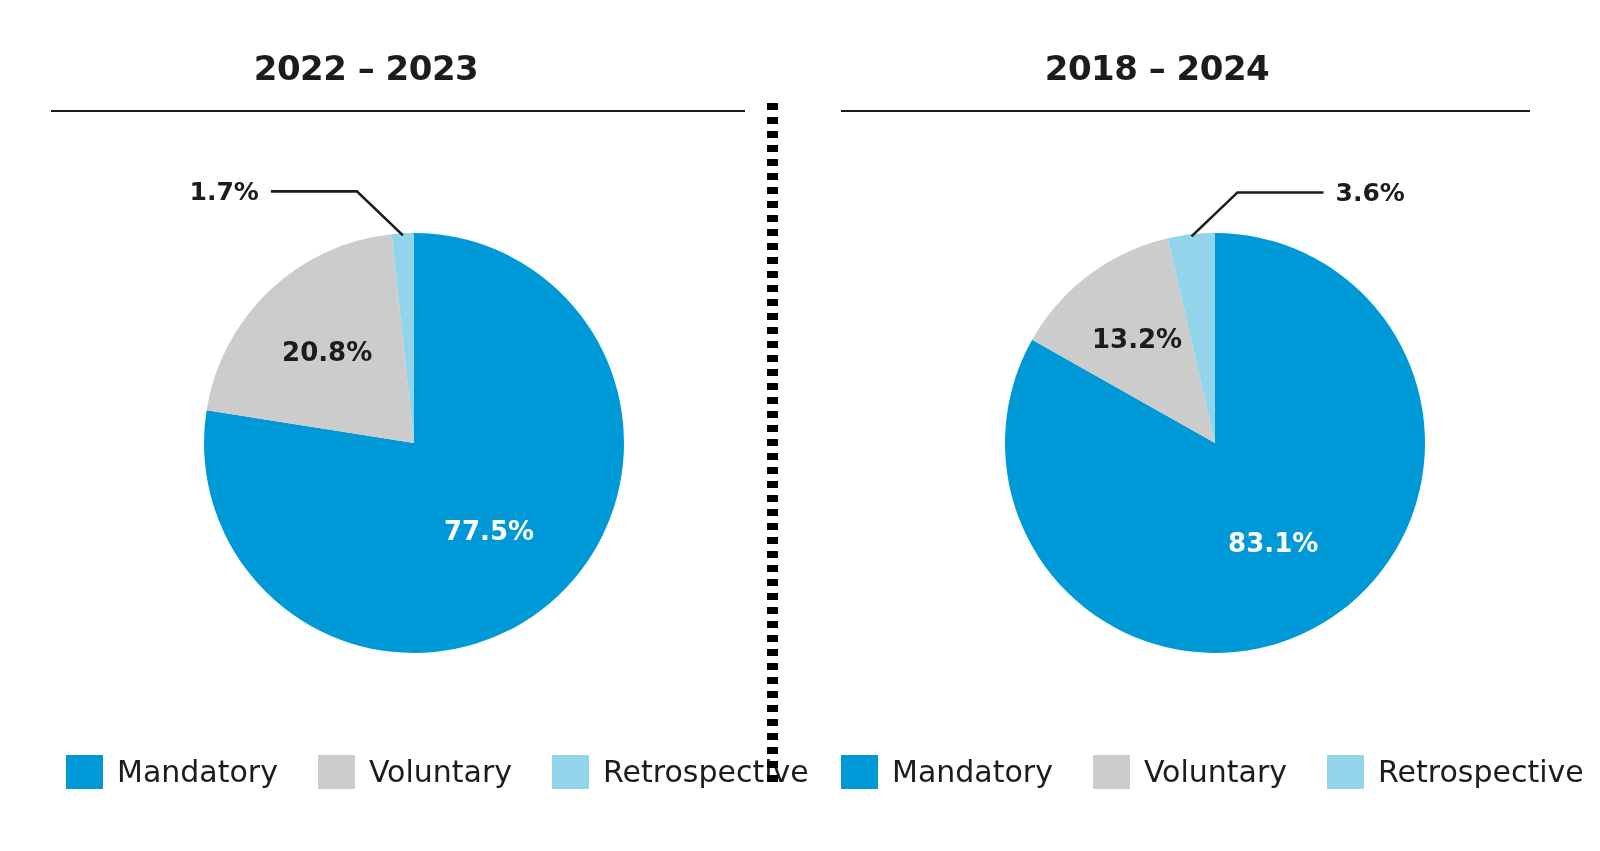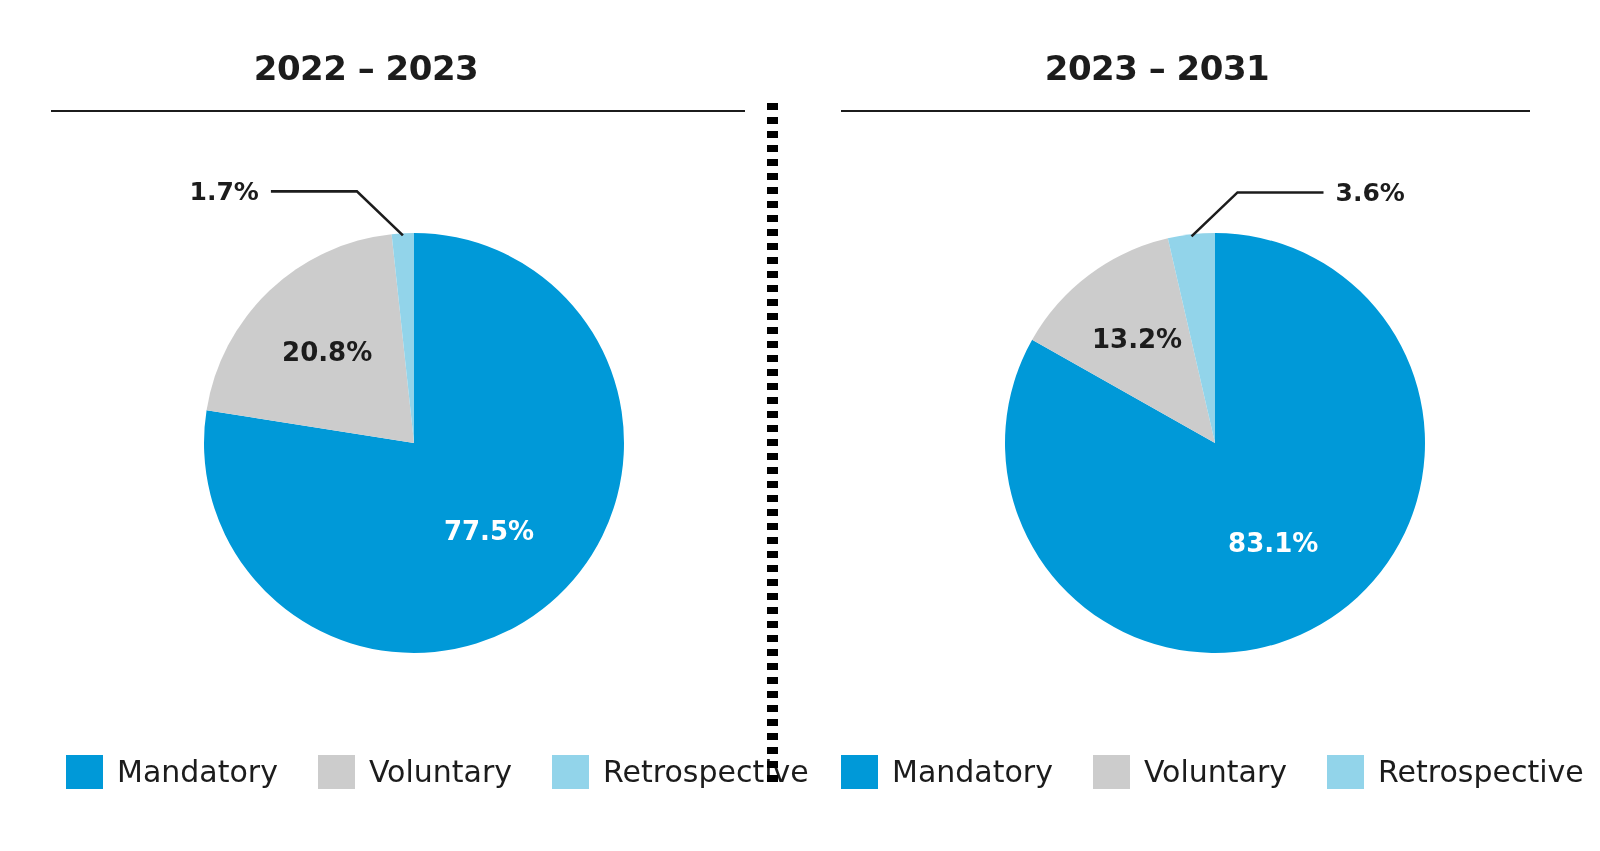--- a/index.html
+++ b/index.html
@@ -152,21 +152,21 @@
       <div class="legend-item">
         <span class="legend-swatch" style="background: rgb(146, 212, 234);"></span>
         <span class="legend-label">Retrospective</span>
       </div>
     </div>
   </div>
 
   <div class="divider"></div>
 
   <div class="panel" id="panel-right">
-    <div class="chart-title">2023 – 2031</div>
+    <div class="chart-title">2018 – 2024</div>
     <div class="title-rule"></div>
 
     <div class="pie-wrap">
       <svg class="pie-svg" id="pie-right" width="680" height="560" viewBox="0 0 680 560">
           <path d="M 300 293 L 300 83 A 210 210 0 1 1 117.15218096532325 189.72040339804715 Z" fill="#0099D8"></path>
           <path d="M 300 293 L 117.15218096532325 189.72040339804715 A 210 210 0 0 1 252.85680418610963 88.36002568302254 Z" fill="#CCCCCC"></path>
           <path d="M 300 293 L 252.85680418610963 88.36002568302254 A 210 210 0 0 1 299.99999999999994 83 Z" fill="#92D4EA"></path>
           <text x="358.221188693898" y="392.75240942989564" text-anchor="middle" dominant-baseline="central" class="slice-label inner-light">83.1%</text>
           <text x="222.0858349519013" y="188.68594109681268" text-anchor="middle" dominant-baseline="central" class="slice-label inner-dark">13.2%</text>
           <path d="M 276.51377162989587 86.43086610786375 L 322.51377162989587 42.43086610786375 L 408.51377162989587 42.43086610786375" class="leader"></path>

